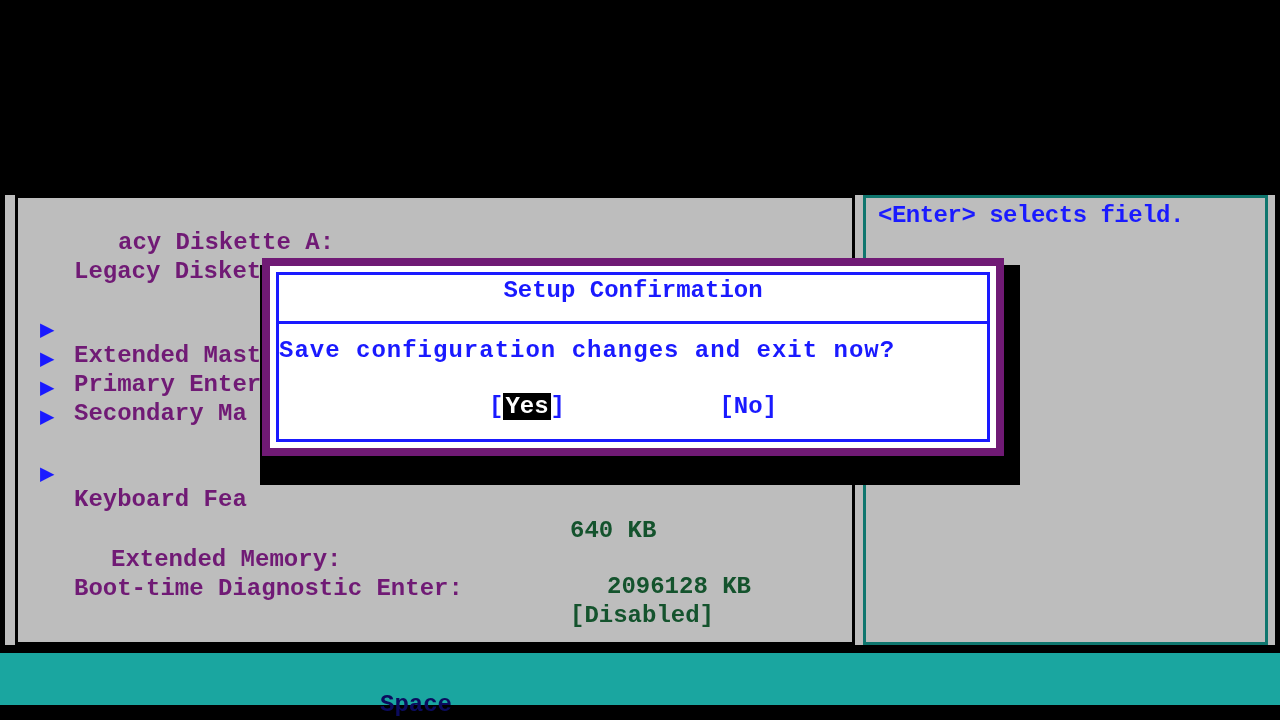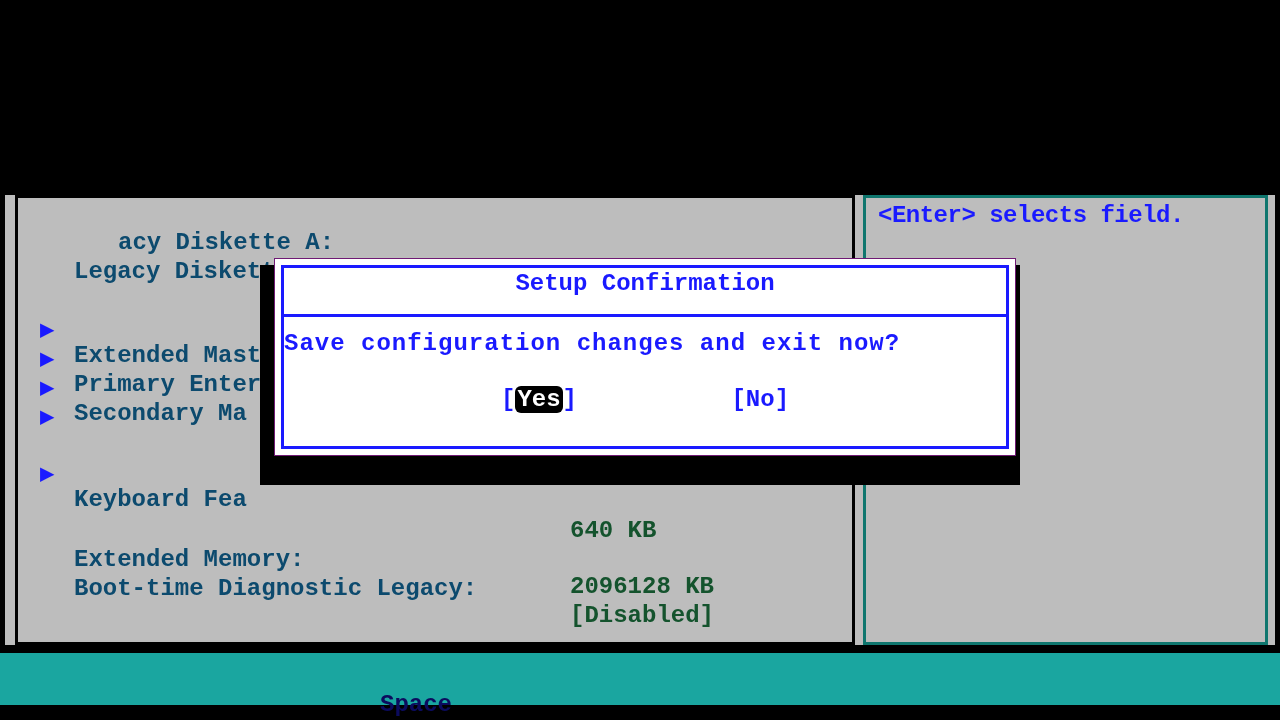--- a/index.html
+++ b/index.html
@@ -52,43 +52,43 @@
     padding: 4px 12px;
     letter-spacing: -0.5px;
   }
   .row {
     position: absolute;
     left: 0;
     width: 100%;
     white-space: pre;
     letter-spacing: 0px;
   }
-  .label { position: absolute; left: 56px; color: #0c4a6e; }
+  .label { position: absolute; left: 56px; color: #701a75; }
   .value { position: absolute; left: 552px; color: #14532d; }
   .arrow {
     position: absolute;
     left: 22px;
     color: #1a1aff;
   }
   .shadow-strip {
     position: absolute;
     left: 260px;
     top: 265px;
     width: 760px;
     height: 220px;
     background: #000;
   }
   .dialog {
     position: absolute;
-    left: 274px;
+    left: 262px;
     top: 258px;
     width: 742px;
     height: 198px;
     background: #fff;
-    border: 1px solid #701a75;
+    border: 8px solid #701a75;
     box-sizing: border-box;
   }
   .dialog-inner {
     position: absolute;
     left: 6px;
     top: 6px;
     right: 6px;
     bottom: 6px;
     border: 3px solid #1a1aff;
     box-sizing: border-box;
@@ -127,21 +127,20 @@
   }
   .opt {
     display: inline-block;
     margin: 0 70px;
   }
   .sel-bracket { color: #1a1aff; }
   .sel-text {
     background: #000;
     color: #fff;
     padding: 0 2px;
-    border-radius: 6px;
   }
   .footer {
     position: absolute;
     left: 0;
     bottom: 15px;
     width: 1280px;
     height: 52px;
     background: #1aa6a0;
     color: #0b0b5e;
     box-sizing: border-box;
@@ -190,26 +189,26 @@
       </div>
 
       <div class="row" style="top:234px;">
         <span class="arrow">▶</span>
         <span class="label">Keyboard Fea</span>
       </div>
 
       <div class="row" style="top:292px;">
         <span class="value">640 KB</span>
       </div>
-      <div class="row" style="top:321px;">
+      <div class="row" style="top:321px;margin-left:37px;">
         <span class="label">Extended Memory:</span>
         <span class="value">2096128 KB</span>
       </div>
       <div class="row" style="top:350px;">
-        <span class="label">Boot-time Diagnostic Legacy:</span>
+        <span class="label">Boot-time Diagnostic Enter:</span>
         <span class="value">[Disabled]</span>
       </div>
     </div>
 
     <div class="help-pane">
       <span>&lt;Enter&gt; selects field.</span>
     </div>
   </div>
 
   <div class="shadow-strip"></div>

